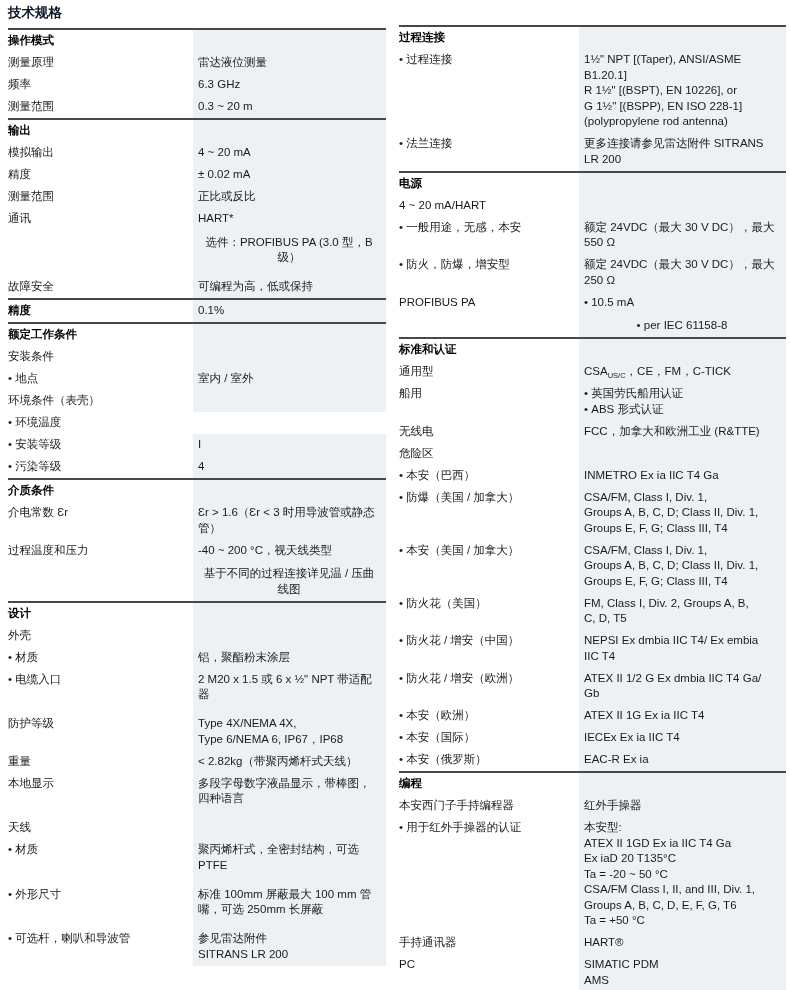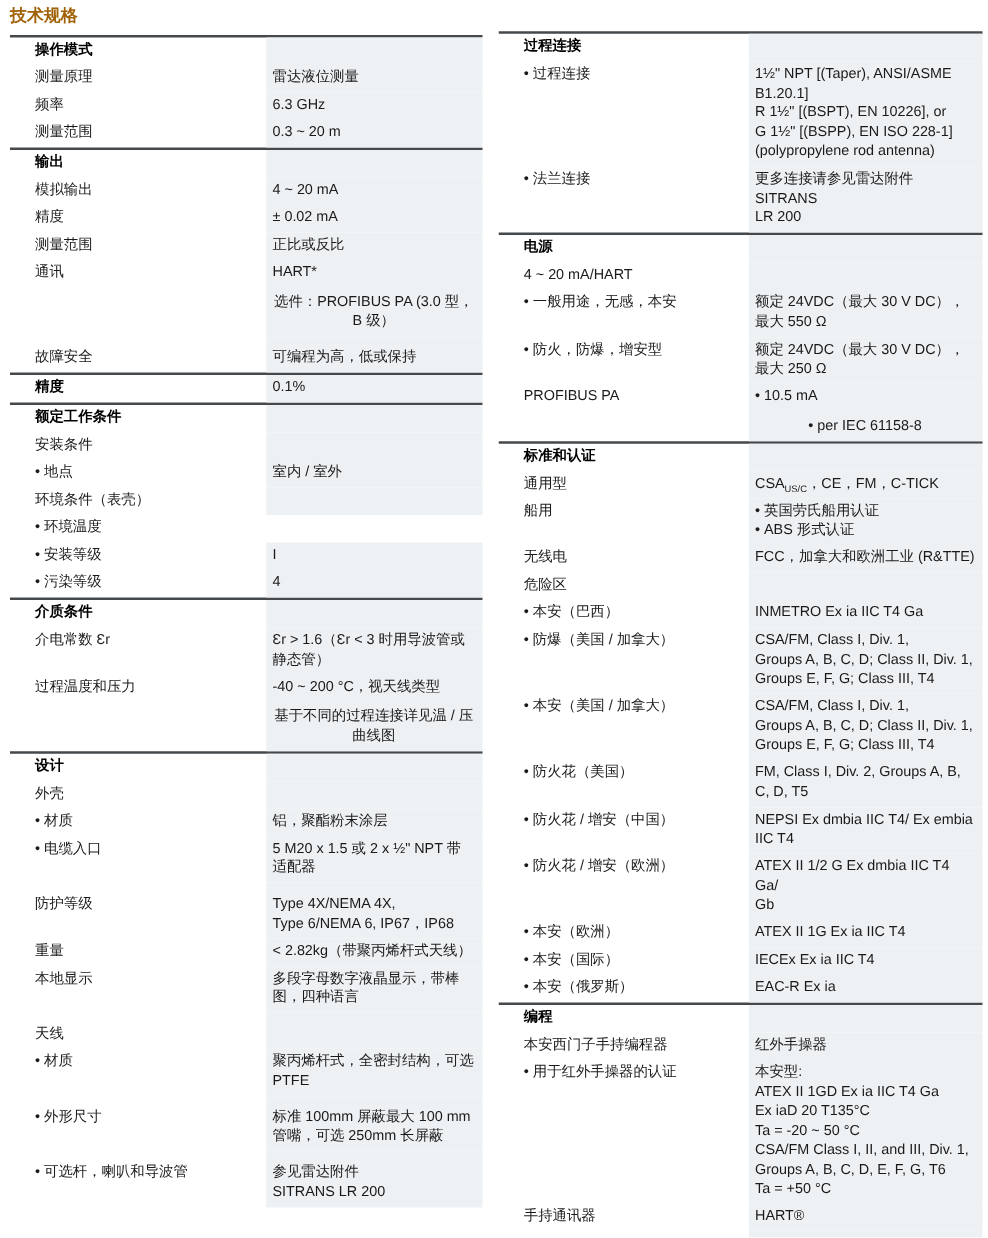--- a/index.html
+++ b/index.html
@@ -12,24 +12,24 @@
     width:790px;height:990px;overflow:hidden;background:#ffffff;
     font-family:"Liberation Sans","DejaVu Sans",sans-serif;
     font-size:11.5px;color:var(--text);
     -webkit-font-smoothing:antialiased;
   }
   .page{display:flex;box-sizing:border-box;padding:3px 4px 0 8px;gap:13px;}
   .col{box-sizing:border-box;}
   .col-left{width:378px;flex:0 0 378px;}
   .col-right{width:387px;flex:0 0 387px;padding-top:22px;}
   h1.title{
-    font-size:13.5px;line-height:16px;margin:2px 0 7px 0;font-weight:bold;color:#a16207;
+    font-size:13.5px;line-height:16px;margin:2px 0 7px 0;font-weight:bold;color:#0f172a;
   }
   .section{border-top:2px solid var(--rule);}
-  .row{display:flex;align-items:stretch;margin-left:20px;}
+  .row{display:flex;align-items:stretch;}
   .cell{line-height:15.5px;padding-top:3px;padding-bottom:3.5px;box-sizing:border-box;}
   .label{padding-right:8px;}
   .col-left .label{flex:0 0 185px;}
   .col-right .label{flex:0 0 180px;}
   .value{flex:1 1 auto;background:var(--band);padding-left:5px;padding-right:6px;}
   .hdr .label{font-weight:bold;color:#000;}
   .row.gap .cell{padding-top:10px;}
   .para{white-space:pre-line;}
   .para + .para{margin-top:8px;text-align:center;}
   sub{font-size:7.5px;line-height:0;}
@@ -175,21 +175,21 @@
           </div>
           <div class="row">
             <div class="cell label">• 材质</div>
             <div class="cell value">
               <div class="para">铝，聚酯粉末涂层</div>
             </div>
           </div>
           <div class="row">
             <div class="cell label">• 电缆入口</div>
             <div class="cell value">
-              <div class="para">5 M20 x 1.5 或 2 x ½" NPT 带适配器</div>
+              <div class="para">2 M20 x 1.5 或 6 x ½" NPT 带适配器</div>
             </div>
           </div>
           <div class="row gap">
             <div class="cell label">防护等级</div>
             <div class="cell value">
               <div class="para">Type 4X/NEMA 4X,
 Type 6/NEMA 6, IP67，IP68</div>
             </div>
           </div>
           <div class="row">

